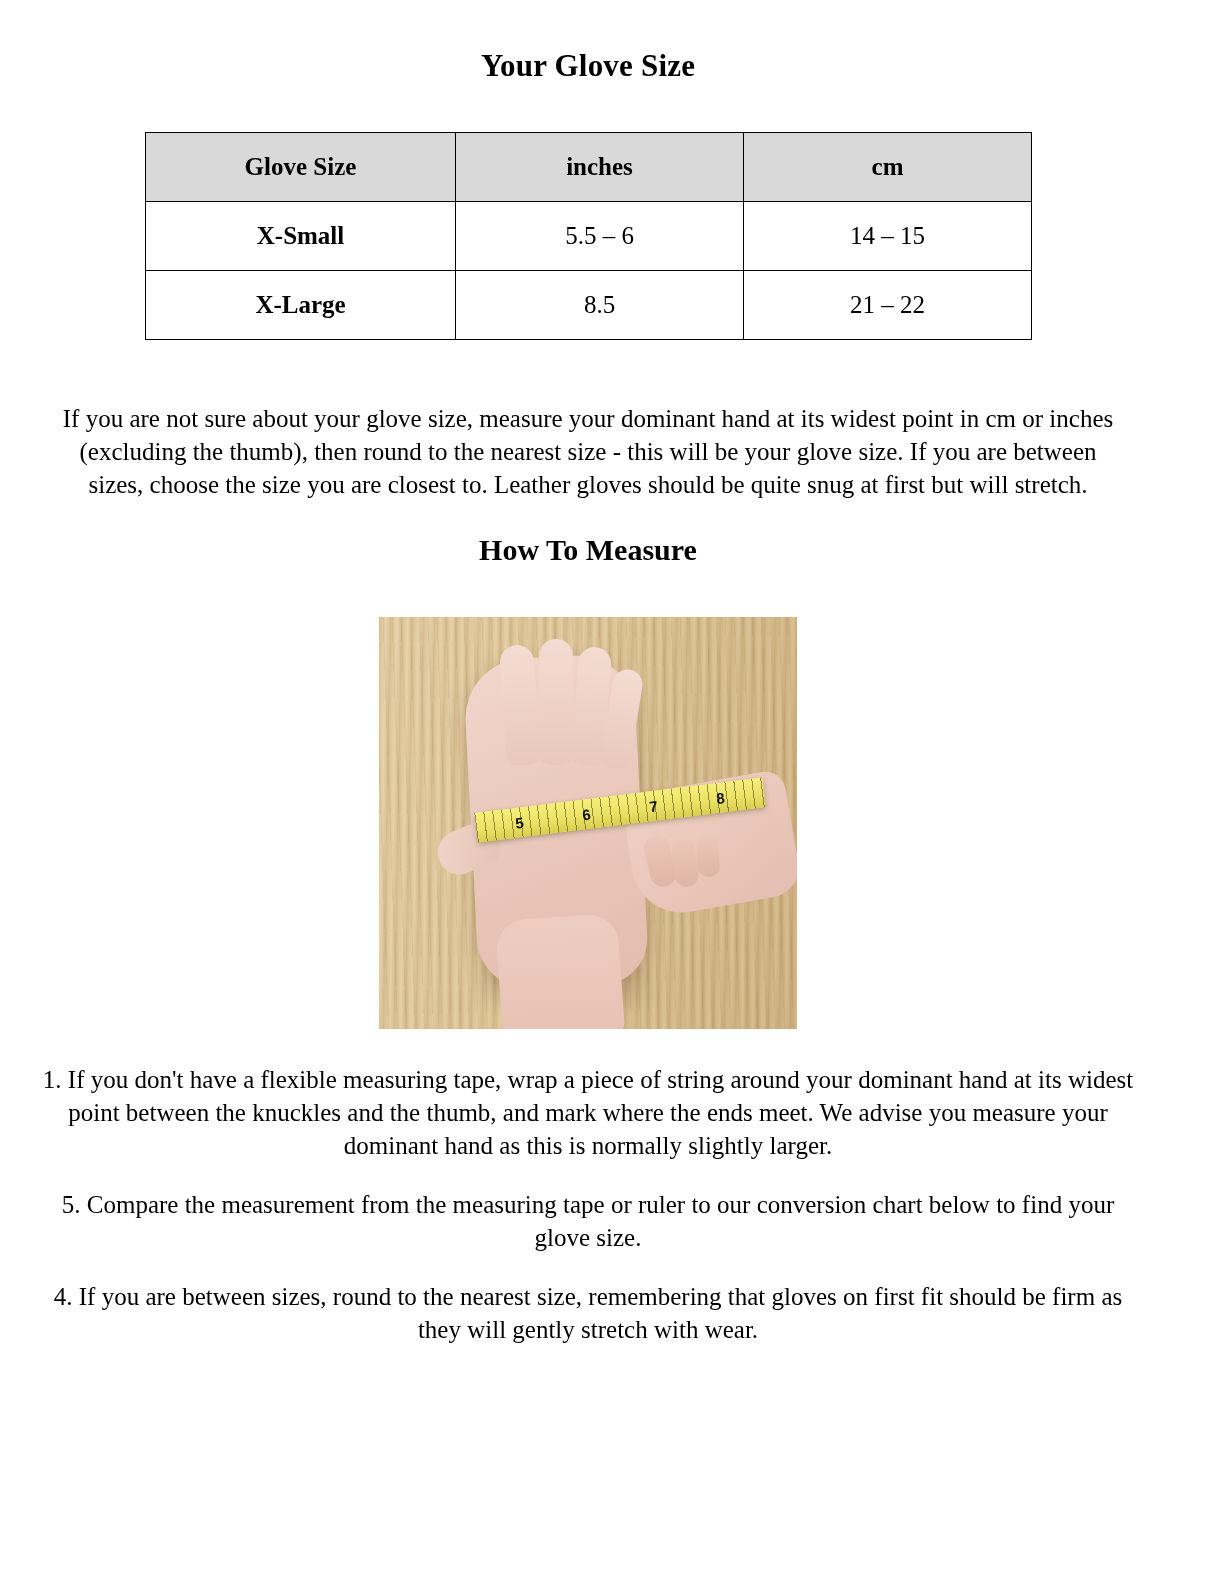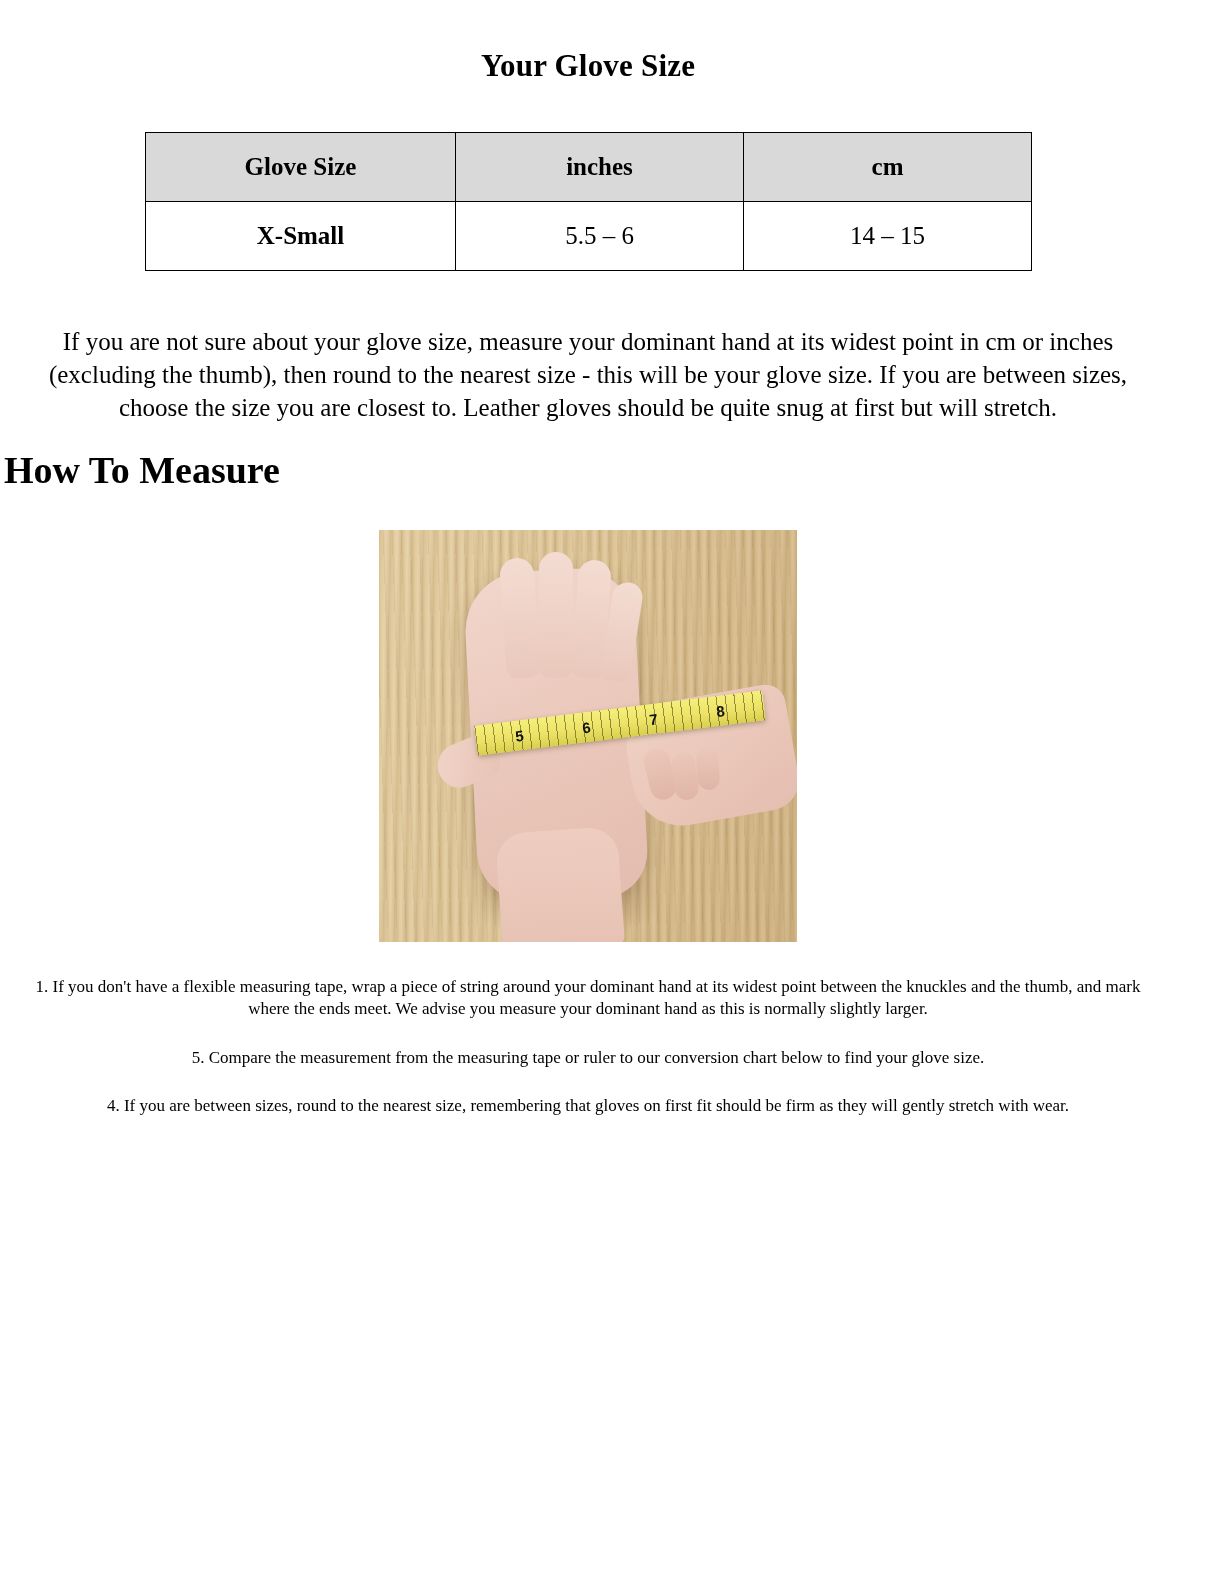--- a/index.html
+++ b/index.html
@@ -22,23 +22,24 @@
   }
   h1.title {
     font-size: 31px;
     font-weight: bold;
     text-align: center;
     margin: 0;
     padding-top: 48px;
     letter-spacing: 0.2px;
   }
   h2.subtitle {
-    font-size: 38px;
-    font-weight: bold;
-    margin: 4px;
+    font-size: 30px;
+    font-weight: bold;
+    text-align: center;
+    margin: 16px;
     padding-top: 16px;
   }
   .table-wrap {
     margin: 0 auto;
     padding-top: 48px;
     width: 886px;
   }
   table.size-table {
     border-collapse: collapse;
     width: 886px;
@@ -64,21 +65,21 @@
     font-weight: normal;
   }
   col.c1 { width: 310px; }
   col.c2 { width: 288px; }
   col.c3 { width: 288px; }
 
   p.body-text {
     font-size: 25px;
     line-height: 1.32;
     text-align: center;
-    margin: 8px;
+    margin: 16px;
     padding: 0;
   }
   .intro {
     width: 1095px;
     margin: 0 auto;
     padding-top: 46px;
   }
   .photo-wrap {
     text-align: center;
     padding-top: 34px;
@@ -214,21 +215,21 @@
     width: 200px;
     height: 80px;
     background: radial-gradient(ellipse at center, rgba(90,60,30,0.28) 0%, rgba(90,60,30,0) 70%);
   }
   .steps {
     width: 1105px;
     margin: 0 auto;
     padding-top: 30px;
   }
   .steps p {
-    font-size: 17px;
+    font-size: 25px;
     line-height: 1.32;
     text-align: center;
     margin: 0 0 26px 0;
   }
 </style>
 </head>
 <body>
 
 <div class="page">
 
@@ -246,20 +247,25 @@
           <th>Glove Size</th>
           <th>inches</th>
           <th>cm</th>
         </tr>
       </thead>
       <tbody>
         <tr>
           <td class="size-label">X-Small</td>
           <td class="measure">5.5 – 6</td>
           <td class="measure">14 – 15</td>
+        </tr>
+        <tr>
+          <td class="size-label">X-Large</td>
+          <td class="measure">8.5</td>
+          <td class="measure">21 – 22</td>
         </tr>
       </tbody>
     </table>
   </div>
 
   <div class="intro">
     <p class="body-text">If you are not sure about your glove size, measure your dominant hand at its widest point in cm or inches (excluding the thumb), then round to the nearest size - this will be your glove size. If you are between sizes, choose the size you are closest to. Leather gloves should be quite snug at first but will stretch.</p>
   </div>
 
   <h2 class="subtitle">How To Measure</h2>

